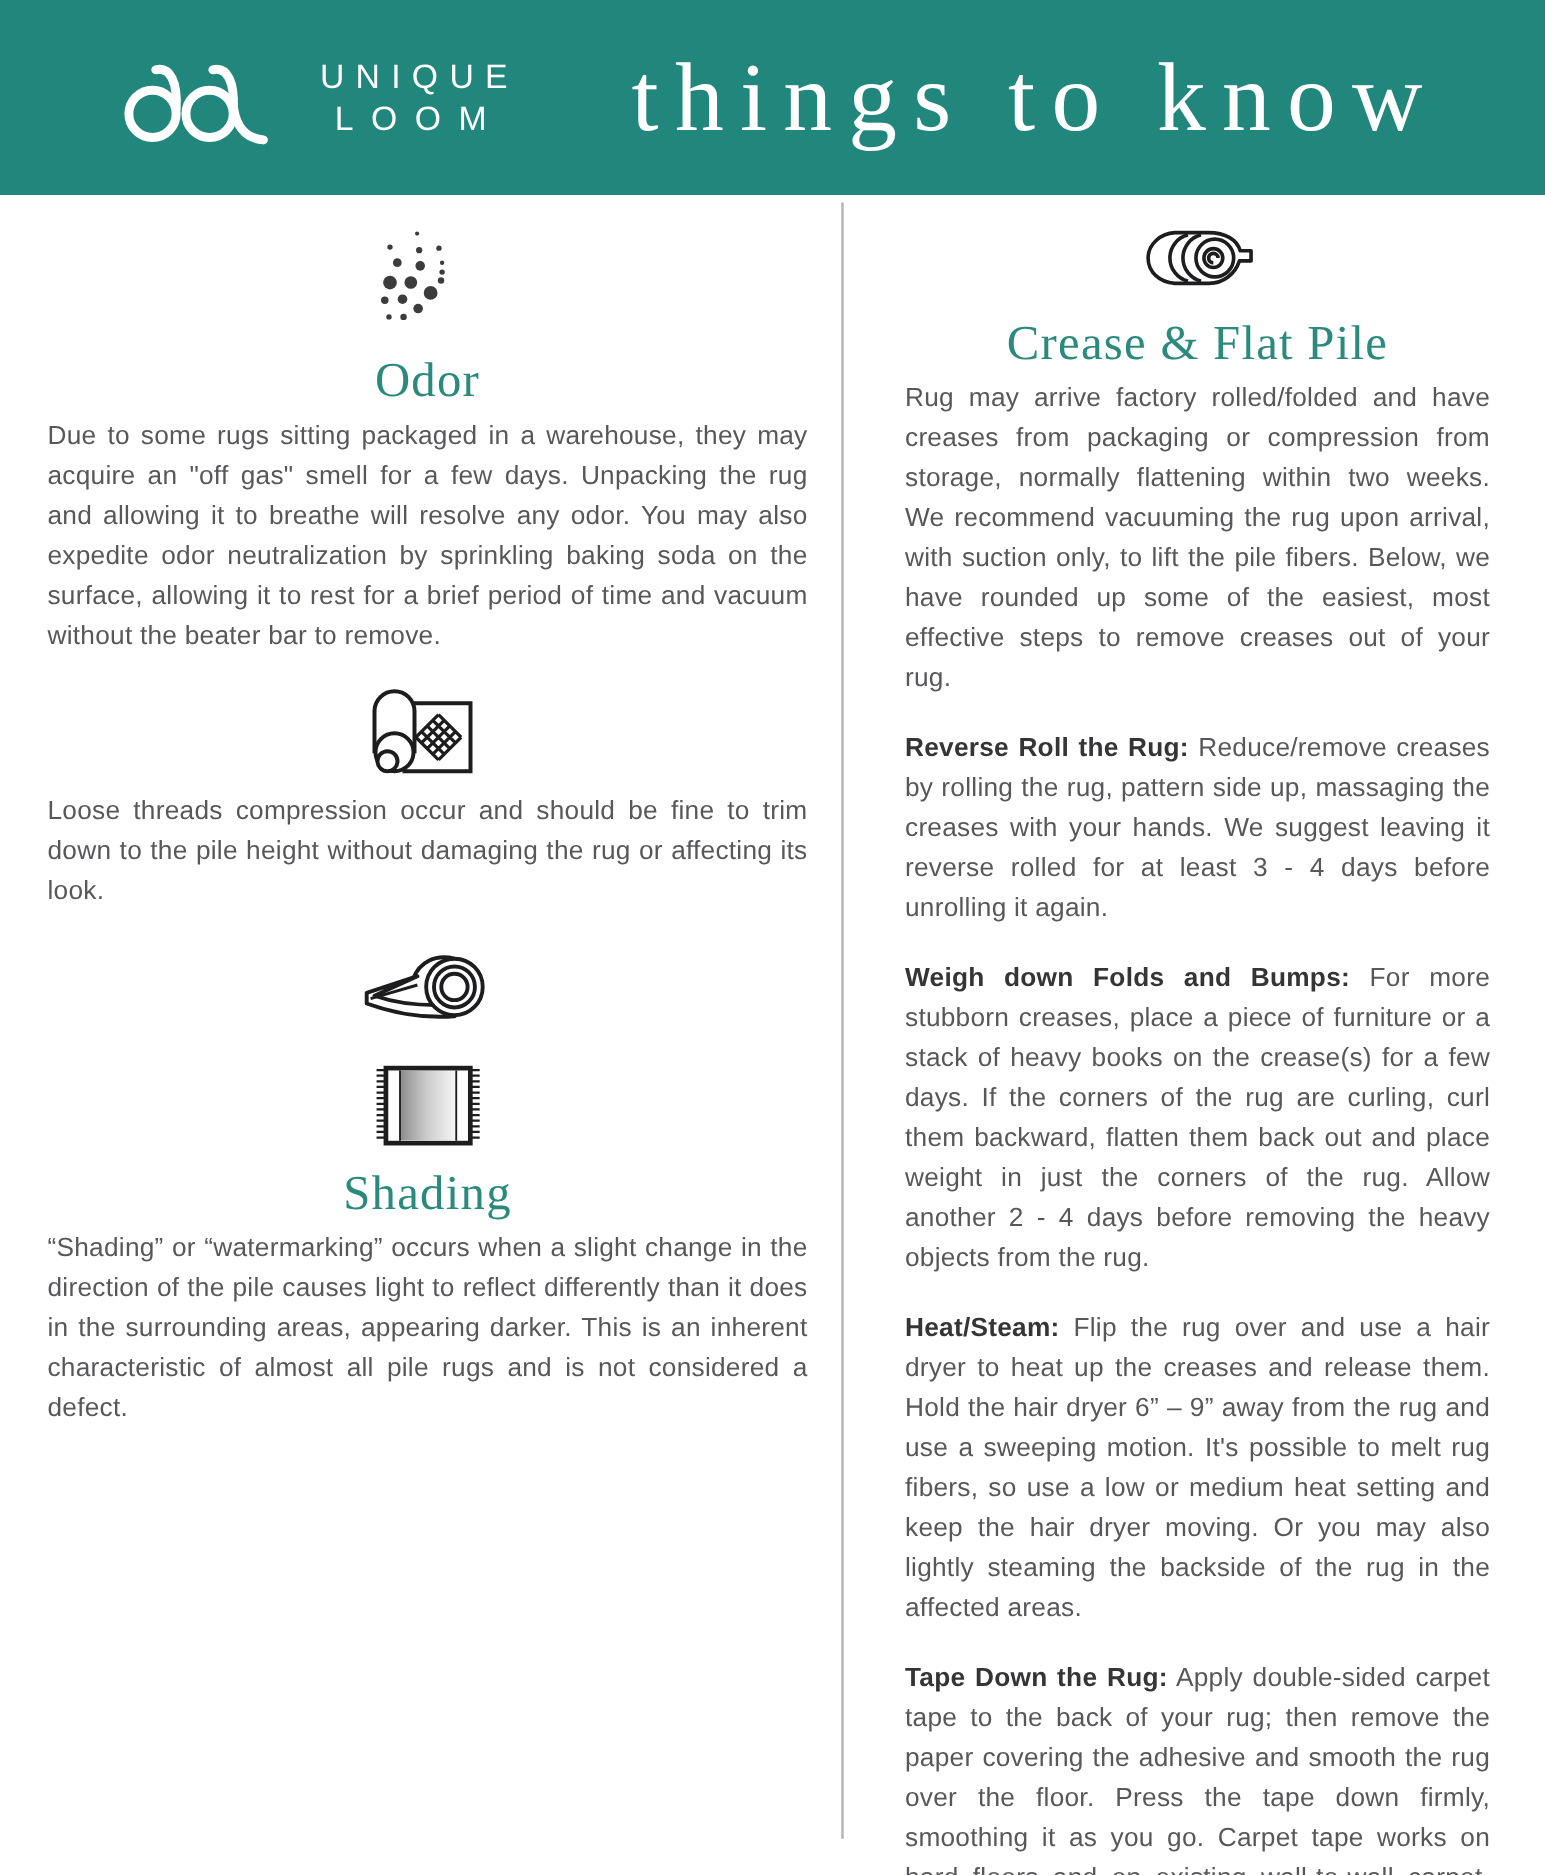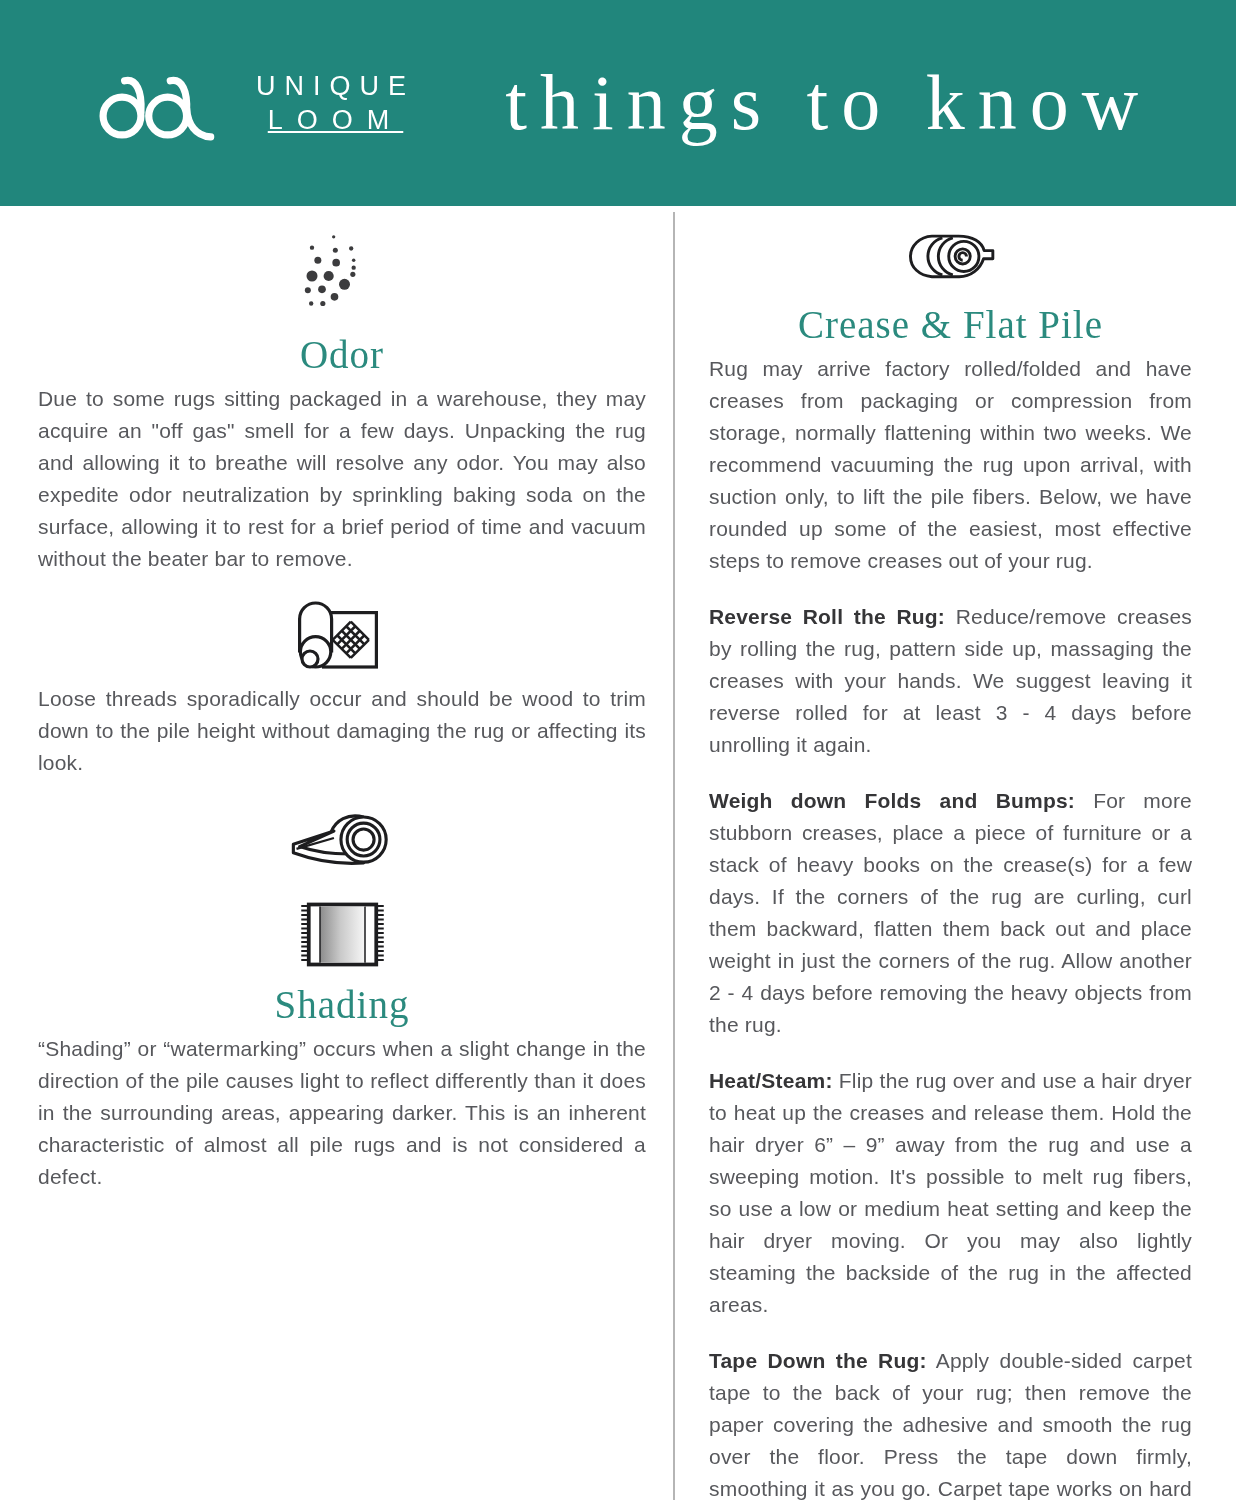--- a/index.html
+++ b/index.html
@@ -11,38 +11,38 @@
     --color-divider:#b5b5b5;
   }
   *{margin:0;padding:0;box-sizing:border-box;}
   html,body{background:#fff;}
   .page{
     width:1236px;height:1500px;overflow:hidden;position:relative;
     font-family:"Liberation Sans",sans-serif;background:#fff;
   }
   
   header{
-    height:206px;background:var(--color-header_bg);
+    height:156px;background:var(--color-header_bg);
     display:flex;align-items:center;padding:0 85px 0 92px;
   }
   .logo{display:flex;align-items:center;}
   .logo svg{height:104px;width:150px;display:block;}
   .brand-text{color:#fff;margin-left:14px;text-align:center;}
   .brand-line1{font-size:27px;letter-spacing:9px;line-height:34px;}
-  .brand-line2{font-size:27px;letter-spacing:14px;line-height:34px;text-decoration:underline;}
+  .brand-line2{font-size:27px;letter-spacing:14px;line-height:34px;}
   .page-title{
     margin-left:auto;color:#fff;font-family:"Liberation Serif",serif;
     font-weight:500;font-size:78px;letter-spacing:13px;white-space:nowrap;
   }
   
   .columns{display:flex;height:1315px;}
   .col{padding-top:22px;}
   .col.left{width:673px;padding-left:38px;padding-right:27px;}
   .divider{width:2px;background:var(--color-divider);margin-top:6px;}
-  .col.right{flex:1;padding-left:34px;padding-right:44px;}
+  .col.right{flex:1;padding-left:34px;padding-right:44px;margin-left:15px;}
   .icon-wrap{display:flex;justify-content:center;}
   .icon-wrap svg{display:block;}
   h2{
     font-family:"Liberation Serif",serif;font-weight:500;
     color:var(--color-accent);font-size:39px;text-align:center;
     margin:10px 0 6px;letter-spacing:1px;
   }
   p.body{
     font-size:21px;line-height:32px;color:var(--color-body_text);
     text-align:justify;letter-spacing:.2px;
@@ -119,21 +119,21 @@
           <svg width="104" height="88" viewBox="0 0 130 110">
             <rect x="42" y="22" width="66" height="68" class="ln wfill" stroke-width="4"></rect>
             <g transform="rotate(45 76 56)" class="ln" stroke-width="3.2">
               <path d="M60,40 H92 M60,48 H92 M60,56 H92 M60,64 H92 M60,72 H92 M60,40 V72 M68,40 V72 M76,40 V72 M84,40 V72 M92,40 V72"></path>
             </g>
             <path d="M12,72 V30 a20,20 0 0 1 40,0 V72" class="ln wfill" stroke-width="4"></path>
             <circle cx="32" cy="71" r="19" class="ln wfill" stroke-width="4"></circle>
             <circle cx="25" cy="80" r="10" class="ln wfill" stroke-width="4"></circle>
           </svg>
         </div>
-        <p class="body">Loose threads sporadically occur and should be wood to trim down to the pile height without damaging the rug or affecting its look.</p>
+        <p class="body">Loose threads compression occur and should be fine to trim down to the pile height without damaging the rug or affecting its look.</p>
       </div>
 
       <div class="sec sec-rugpad">
         <div class="icon-wrap">
           <svg width="117" height="78" viewBox="0 0 150 100">
             <path d="M64,41 L12,58 L12,69 C45,81 75,84 102,82 L102,70 C70,72 40,68 20,61 Z" class="ln wfill" stroke-width="4" stroke-linejoin="round"></path>
             <path d="M64,50 L16,64" class="ln" stroke-width="3"></path>
             <path d="M102,23 C82,18 66,27 60,43" class="ln" stroke-width="4"></path>
             <circle cx="102" cy="52" r="29" class="ln wfill" stroke-width="4"></circle>
             <circle cx="102" cy="52" r="21" class="ln wfill" stroke-width="4"></circle>

